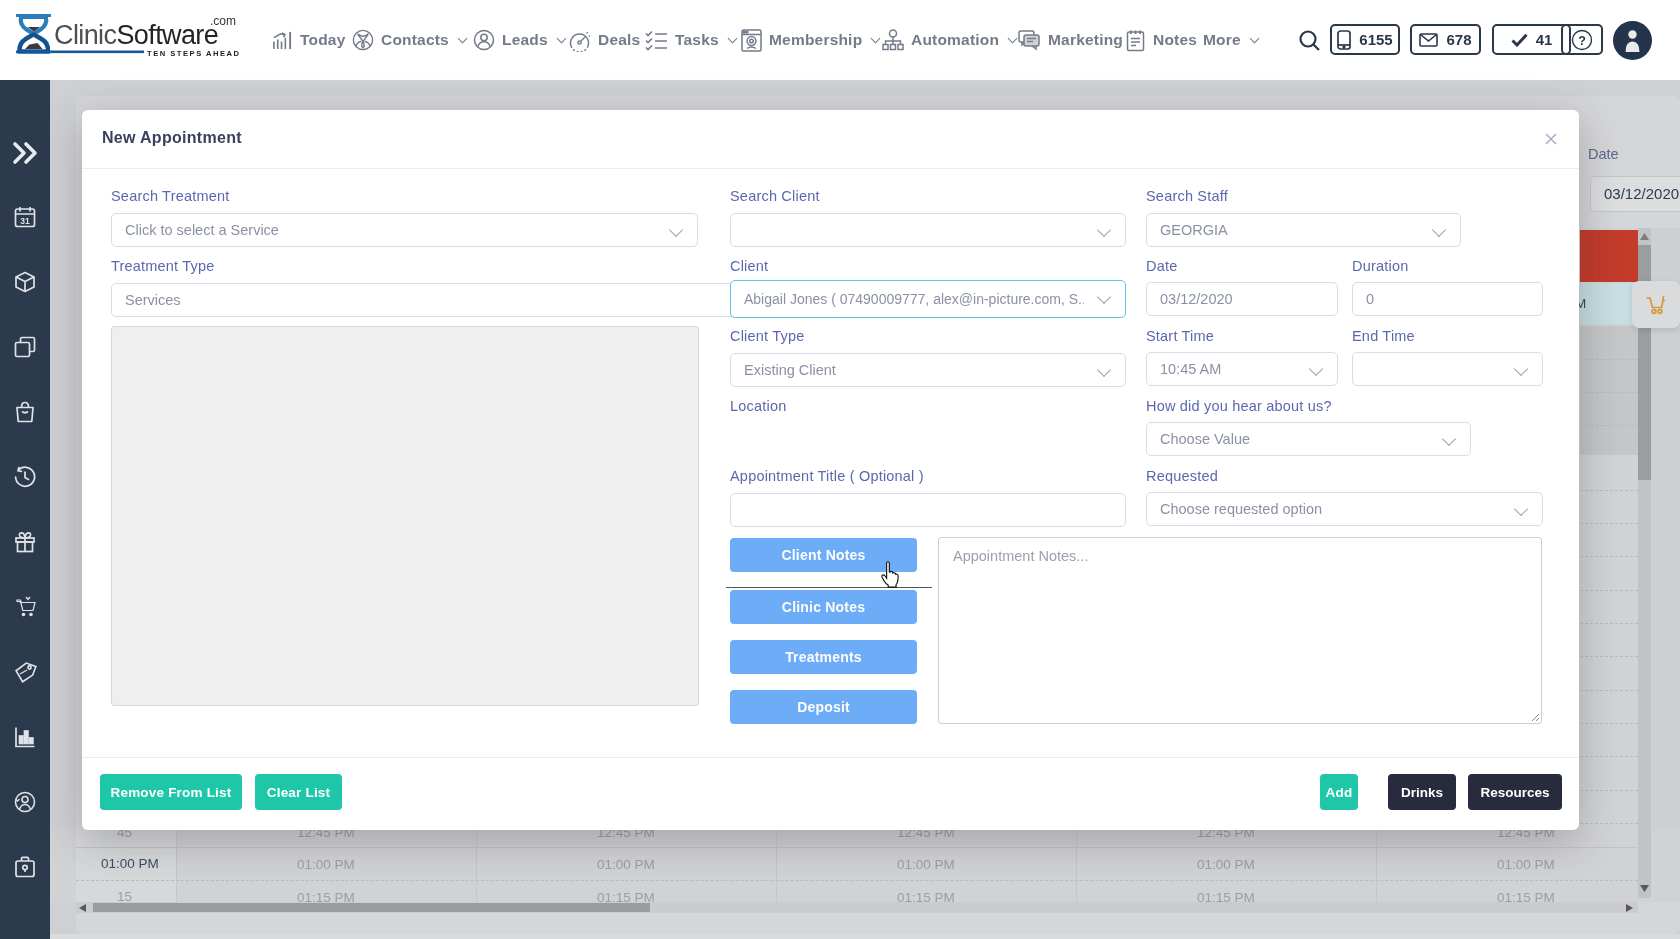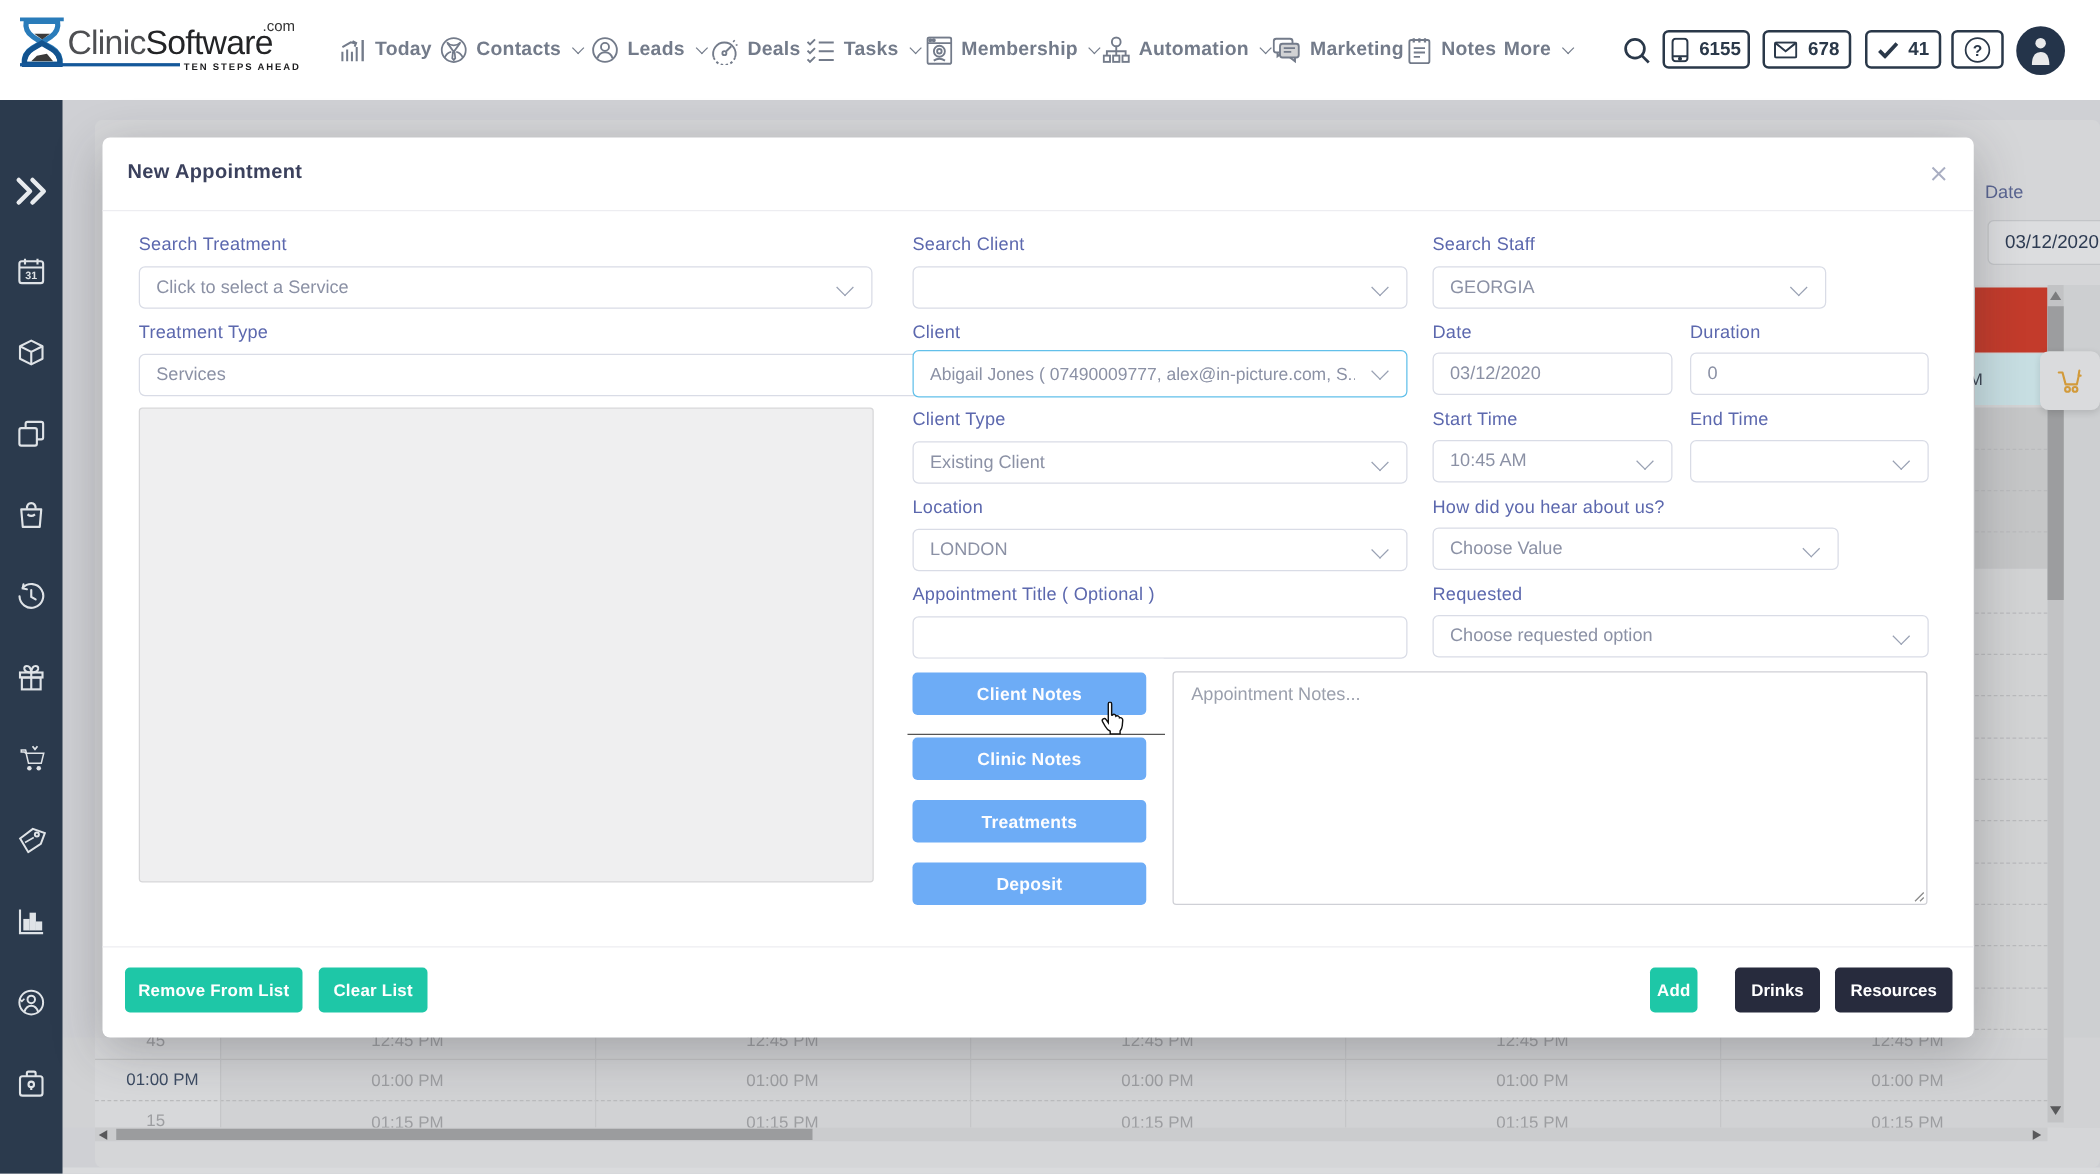--- a/index.html
+++ b/index.html
@@ -241,21 +241,21 @@
       </svg>
     6155
   </div>
   <div class="badge" style="left:1410px;width:71px">
     <svg width="19" height="14" viewBox="0 0 19 14" fill="none" stroke="#2a3849" stroke-width="1.6" style="margin-right:8px">
         <rect x="1" y="1" width="17" height="12" rx="1"></rect>
         <path d="M1.5 1.5 L9.5 8 L17.5 1.5"></path>
       </svg>
     678
   </div>
-  <div class="badge" style="left:1492px;width:61px">
+  <div class="badge" style="left:1492px;width:79px">
     <svg width="17" height="14" viewBox="0 0 17 14" fill="none" stroke="#2a3849" stroke-width="3" style="margin-right:8px">
         <path d="M1.5 7.5 L6 12 L15.5 1.8"></path>
       </svg>
     41
   </div>
   <div class="badge" style="left:1561px;width:42px">
     <svg width="22" height="22" viewBox="0 0 22 22" fill="none" stroke="#2a3849" stroke-width="1.4">
         <circle cx="11" cy="11" r="9.5"></circle>
         <text x="11" y="15.5" text-anchor="middle" font-size="12.5" fill="#2a3849" stroke="none" font-family="Liberation Sans">?</text>
       </svg>
@@ -346,21 +346,20 @@
   <div class="sel" style="left:29px;top:173px;width:674px">Services</div>
   <div class="abs" style="left:29px;top:216px;width:588px;height:380px;background:#efeff0;border:1px solid #d7d7d9;border-radius:3px"></div>
 
   <div class="lbl" style="left:648px;top:78px">Search Client</div>
   <div class="sel" style="left:648px;top:103px;width:396px"></div>
   <div class="lbl" style="left:648px;top:148px">Client</div>
   <div class="sel" style="left:648px;top:170px;width:396px;height:38px;line-height:36px;border:1.5px solid #62c0ea"><span style="display:inline-block;width:340px;overflow:hidden;font-size:14px">Abigail Jones ( 07490009777, alex@in-picture.com, S...</span></div>
   <div class="lbl" style="left:648px;top:218px">Client Type</div>
   <div class="sel" style="left:648px;top:243px;width:396px">Existing Client</div>
   <div class="lbl" style="left:648px;top:288px">Location</div>
-  <div class="sel" style="left:648px;top:313px;width:396px">LONDON</div>
   <div class="lbl" style="left:648px;top:358px">Appointment Title ( Optional )</div>
   <div class="inp" style="left:648px;top:383px;width:396px"></div>
 
   <div class="abs" style="left:649px;top:417px;width:200px;height:2px;background:#fff"></div>
   <div class="bluebtn" style="top:428px">Client Notes</div>
   <div class="abs" style="left:644px;top:477px;width:206px;height:1px;background:#555"></div>
   <div class="bluebtn" style="top:480px">Clinic Notes</div>
   <div class="bluebtn" style="top:530px">Treatments</div>
   <div class="bluebtn" style="top:580px">Deposit</div>
 

